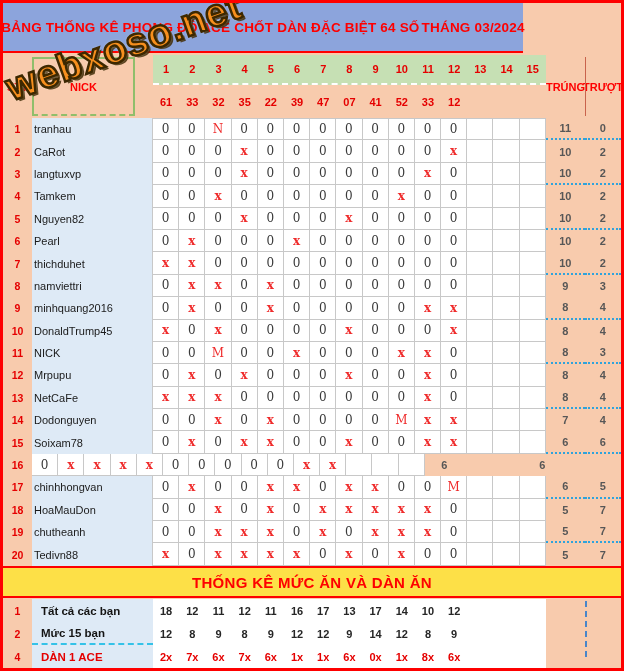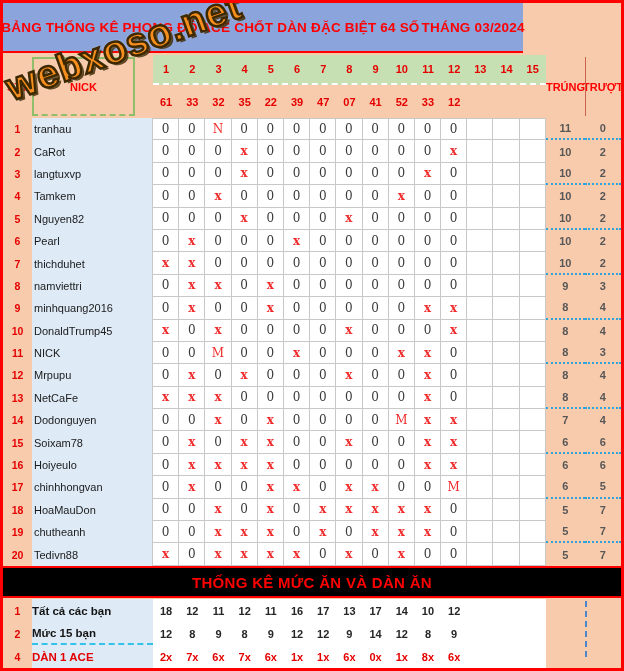--- a/index.html
+++ b/index.html
@@ -85,32 +85,32 @@
   .vn{color:#EF2B2B;}
   .g-trung{flex:0 0 39px;}
   .g-truot{flex:1 1 auto;}
   .g-trung,.g-truot{display:flex;align-items:center;justify-content:center;
     color:#575757;font-weight:600;font-size:11px;box-sizing:border-box;}
   .g-row.sep .g-trung,.g-row.sep .g-truot{border-bottom:2px dotted #2FA3DC;}
 
   
   .banner{
     position:absolute;left:3px;top:566px;width:618px;height:32px;box-sizing:border-box;
-    background:#000000;border-top:2px solid #FE0000;border-bottom:2px solid #FE0000;
+    background:#fde047;border-top:2px solid #FE0000;border-bottom:2px solid #FE0000;
     display:flex;align-items:center;justify-content:center;
     color:#FE0000;font-weight:bold;font-size:15px;letter-spacing:.3px;
   }
 
   
   .summary{position:absolute;left:3px;top:599px;width:618px;}
   .s-row{display:flex;height:23px;}
   .s-num{flex:0 0 29px;display:flex;align-items:center;justify-content:center;
     color:#E50000;font-weight:bold;font-size:10.5px;}
   .s-label{flex:0 0 121px;background:#DEEAF6;display:flex;align-items:center;
-    padding-left:0;box-sizing:border-box;font-weight:bold;font-size:11.5px;color:#141414;}
+    padding-left:9px;box-sizing:border-box;font-weight:bold;font-size:11.5px;color:#141414;}
   .s-vals{flex:0 0 393px;background:#FFFFFF;display:flex;}
   .s-vals .sv{flex:0 0 26.2px;display:flex;align-items:center;justify-content:center;
     font-weight:bold;font-size:11px;color:#262626;}
   .s-rest{flex:1 1 auto;}
   .s-row.red .s-label{color:#E50000;}
   .s-row.red .s-vals .sv{color:#E50000;}
   .s-row.dashunder .s-label{border-bottom:2px dashed #35C2E8;}
   .v-dash{position:absolute;left:585px;top:601px;height:56px;width:0;
     border-left:2px dashed #4A86C8;z-index:5;}
 </style>
@@ -475,21 +475,20 @@
         <div class="g-c vx">x</div>
         <div class="g-c vx">x</div>
         <div class="g-c"></div>
         <div class="g-c"></div>
         <div class="g-c"></div>
         <div class="g-trung">6</div>
         <div class="g-truot">6</div>
       </div>
       <div class="g-row">
     <div class="g-stt">16</div>
-    <div class="g-name">Hoiyeulo</div>
   <div class="g-c v0">0</div>
         <div class="g-c vx">x</div>
         <div class="g-c vx">x</div>
         <div class="g-c vx">x</div>
         <div class="g-c vx">x</div>
         <div class="g-c v0">0</div>
         <div class="g-c v0">0</div>
         <div class="g-c v0">0</div>
         <div class="g-c v0">0</div>
         <div class="g-c v0">0</div>

